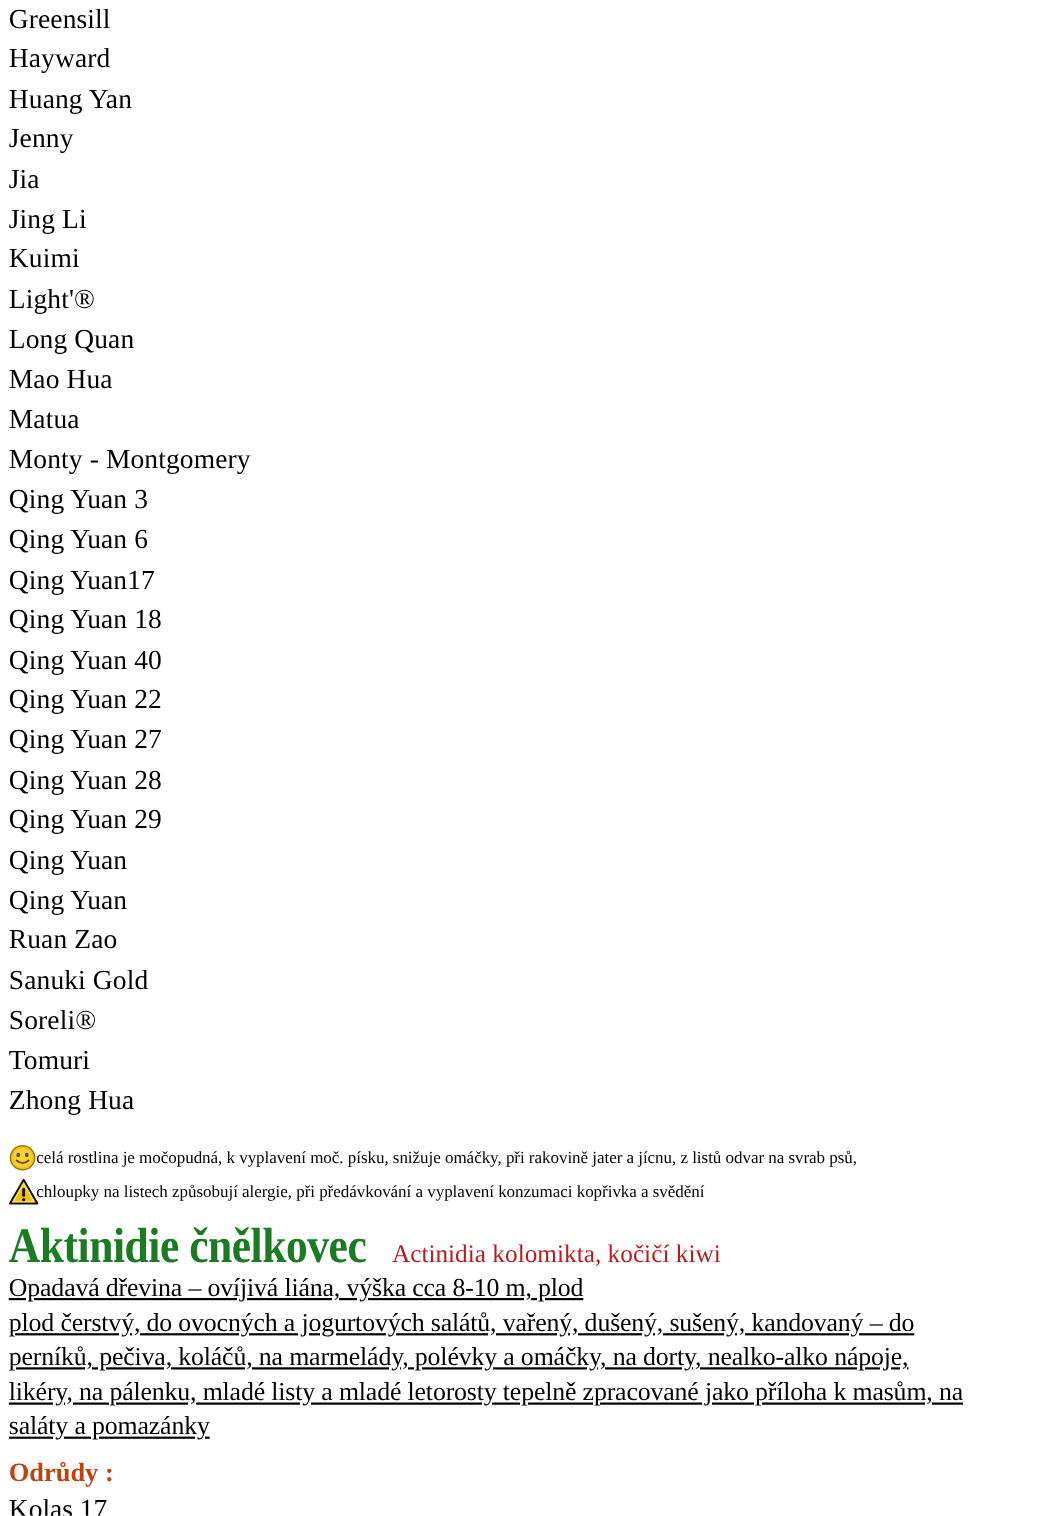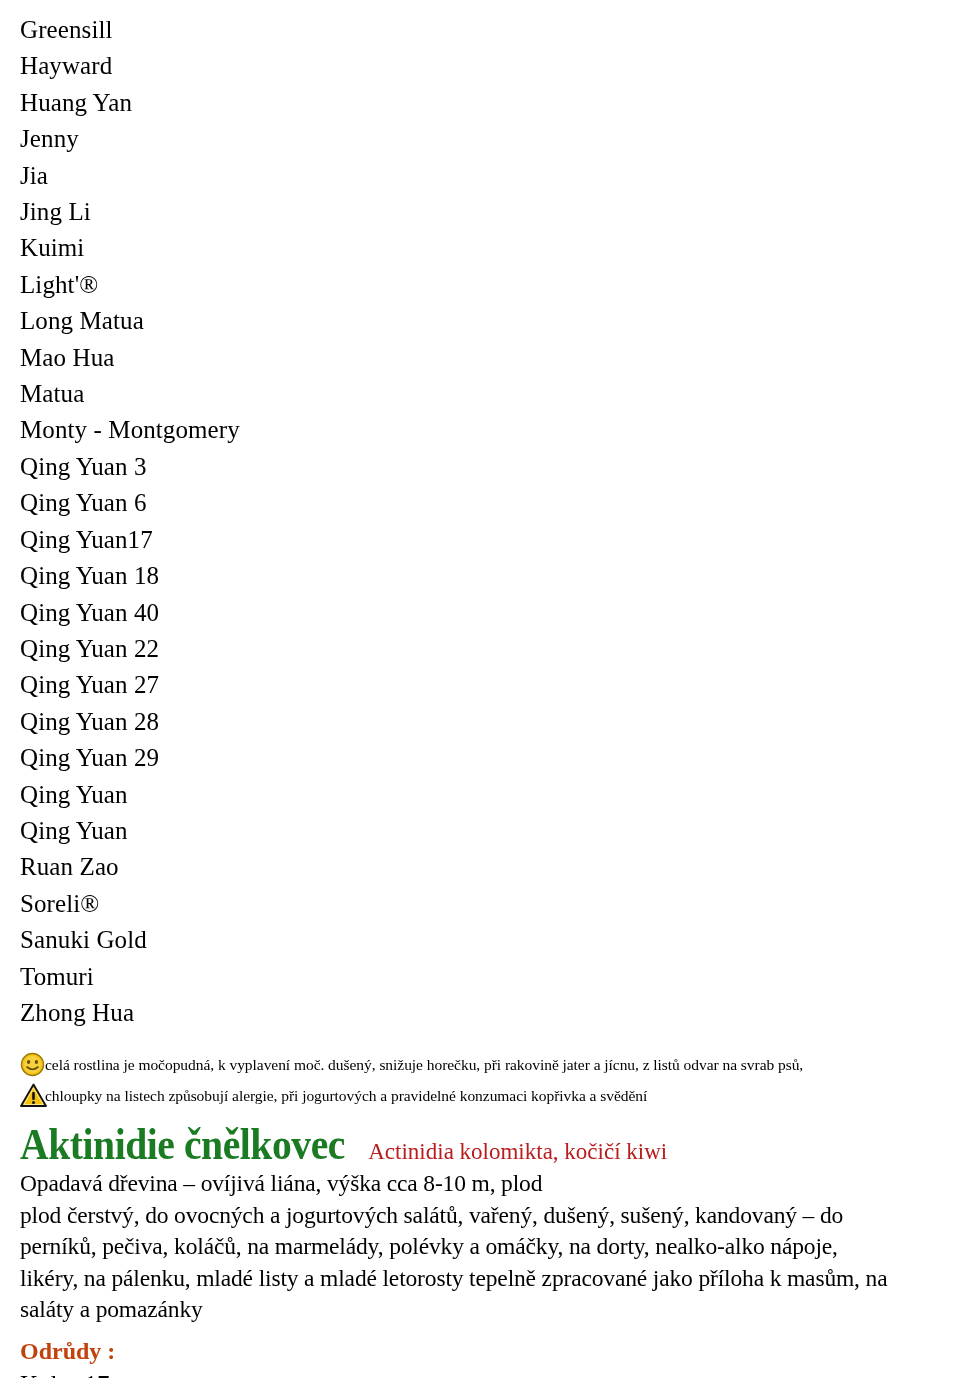--- a/index.html
+++ b/index.html
@@ -12,21 +12,21 @@
     height: 1378px;
     overflow: hidden;
     font-family: "Liberation Serif", "DejaVu Serif", serif;
     color: #000000;
     -webkit-font-smoothing: antialiased;
   }
   .page {
     position: relative;
     width: 960px;
     height: 1378px;
-    padding: 12px;
+    padding: 0;
     box-sizing: border-box;
   }
 
   
   .cultivar-list {
     margin: 0;
     padding: 0 0 0 8px;
     list-style: none;
   }
   .cultivar-list li {
@@ -87,20 +87,21 @@
   }
 
   
   .description {
     padding-left: 8px;
     margin: 0;
     font-size: 23.5px;
     line-height: 31.5px;
     letter-spacing: -0.15px;
     width: 940px;
+    text-decoration: underline;
   }
   .description .ln { display: block; white-space: nowrap; }
 
   
   .varieties-title {
     padding-left: 8px;
     margin-top: 9px;
     color: #c2410c;
     font-weight: bold;
     font-size: 24px;
@@ -125,69 +126,69 @@
 
   <ul class="cultivar-list">
     <li>Greensill</li>
     <li>Hayward</li>
     <li>Huang Yan</li>
     <li>Jenny</li>
     <li>Jia</li>
     <li>Jing Li</li>
     <li>Kuimi</li>
     <li>Light'®</li>
-    <li>Long Matua</li>
+    <li>Long Quan</li>
     <li>Mao Hua</li>
     <li>Matua</li>
     <li>Monty - Montgomery</li>
     <li>Qing Yuan 3</li>
     <li>Qing Yuan 6</li>
     <li>Qing Yuan17</li>
     <li>Qing Yuan 18</li>
     <li>Qing Yuan 40</li>
     <li>Qing Yuan 22</li>
     <li>Qing Yuan 27</li>
     <li>Qing Yuan 28</li>
     <li>Qing Yuan 29</li>
     <li>Qing Yuan</li>
     <li>Qing Yuan</li>
     <li>Ruan Zao</li>
+    <li>Sanuki Gold</li>
     <li>Soreli®</li>
-    <li>Sanuki Gold</li>
     <li>Tomuri</li>
     <li>Zhong Hua</li>
   </ul>
 
   <div class="spacer-18"></div>
 
   <div class="note-block">
 
     <div class="note-row">
       <span class="icon-wrap">
         <svg width="25" height="25" viewBox="0 0 25 25">
           <circle cx="12.5" cy="12.5" r="11" fill="#F5C518" stroke="#9E7B09" stroke-width="1.4"></circle>
           <circle cx="12.5" cy="12.5" r="8.5" fill="#FBDB5E" opacity="0.55"></circle>
           <ellipse cx="8.6" cy="10" rx="1.7" ry="2.1" fill="#6B5200"></ellipse>
           <ellipse cx="16.4" cy="10" rx="1.7" ry="2.1" fill="#6B5200"></ellipse>
           <path d="M7 15 Q12.5 19.6 18 15" stroke="#6B5200" stroke-width="1.7" fill="none" stroke-linecap="round"></path>
         </svg>
       </span>
-      <span class="note-text">celá rostlina je močopudná, k vyplavení moč. dušený, snižuje horečku, při rakovině jater a jícnu, z listů odvar na svrab psů,</span>
+      <span class="note-text">celá rostlina je močopudná, k vyplavení moč. písku, snižuje omáčky, při rakovině jater a jícnu, z listů odvar na svrab psů,</span>
     </div>
 
     <div class="note-row">
       <span class="icon-wrap">
         <svg width="27" height="25" viewBox="0 0 27 25">
           <path d="M13.5 1.5 L26 23 L1 23 Z" fill="#F2C10D" stroke="#111111" stroke-width="1.8" stroke-linejoin="round"></path>
           <path d="M13.5 5 L23 21.5 L4 21.5 Z" fill="none" stroke="#FBE68A" stroke-width="1" stroke-linejoin="round"></path>
           <rect x="12.2" y="9" width="2.6" height="8" rx="1.1" fill="#111111"></rect>
           <circle cx="13.5" cy="19.6" r="1.5" fill="#111111"></circle>
         </svg>
       </span>
-      <span class="note-text">chloupky na listech způsobují alergie, při jogurtových a pravidelné konzumaci kopřivka a svědění</span>
+      <span class="note-text">chloupky na listech způsobují alergie, při předávkování a vyplavení konzumaci kopřivka a svědění</span>
     </div>
 
   </div>
 
   <div class="species-heading">
     <span class="species-cz">Aktinidie čnělkovec</span>
     <span class="species-lat">Actinidia kolomikta, kočičí kiwi</span>
   </div>
 
   <div class="description">

